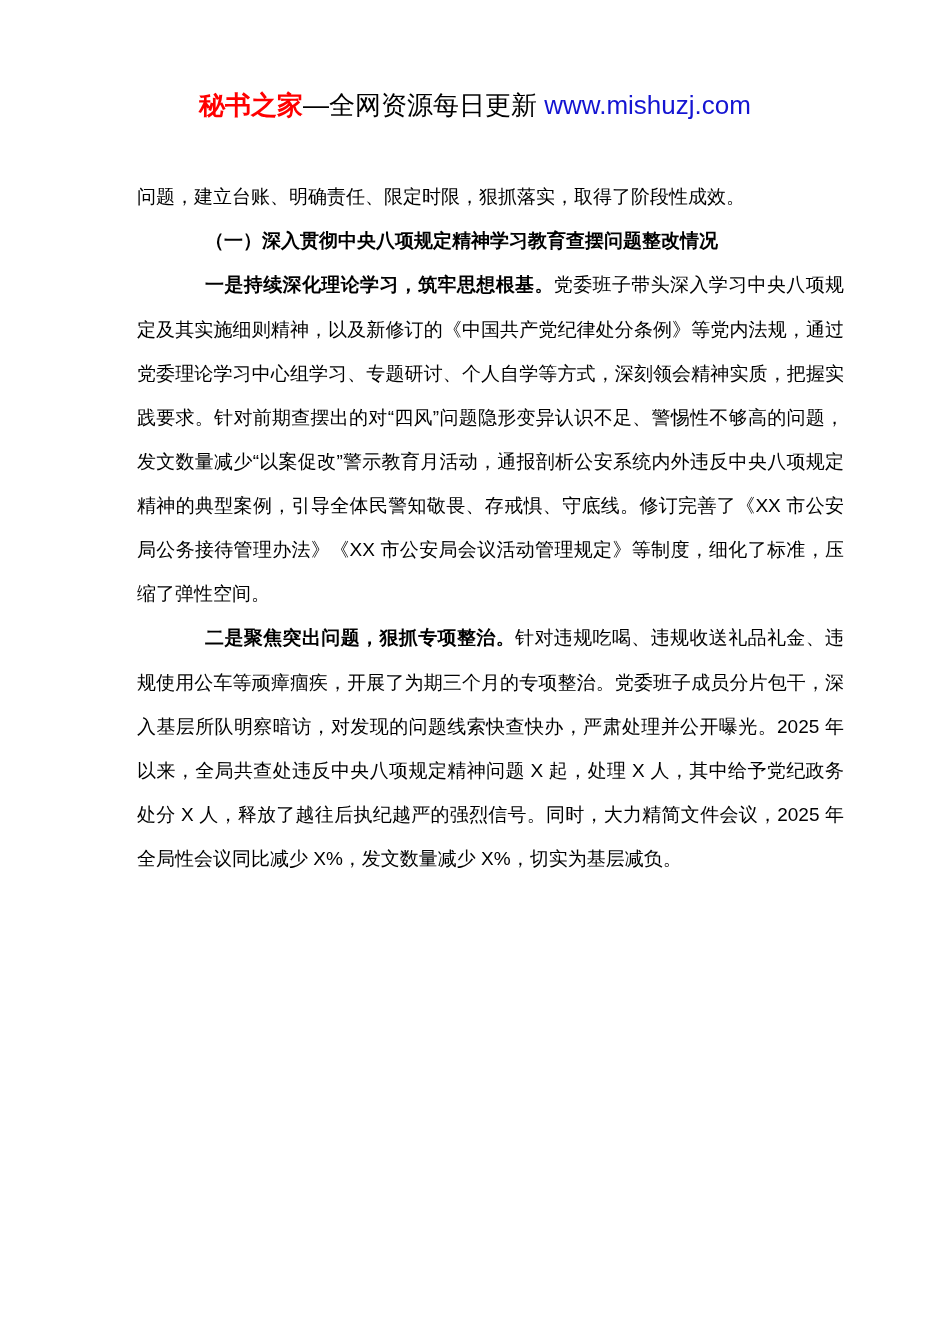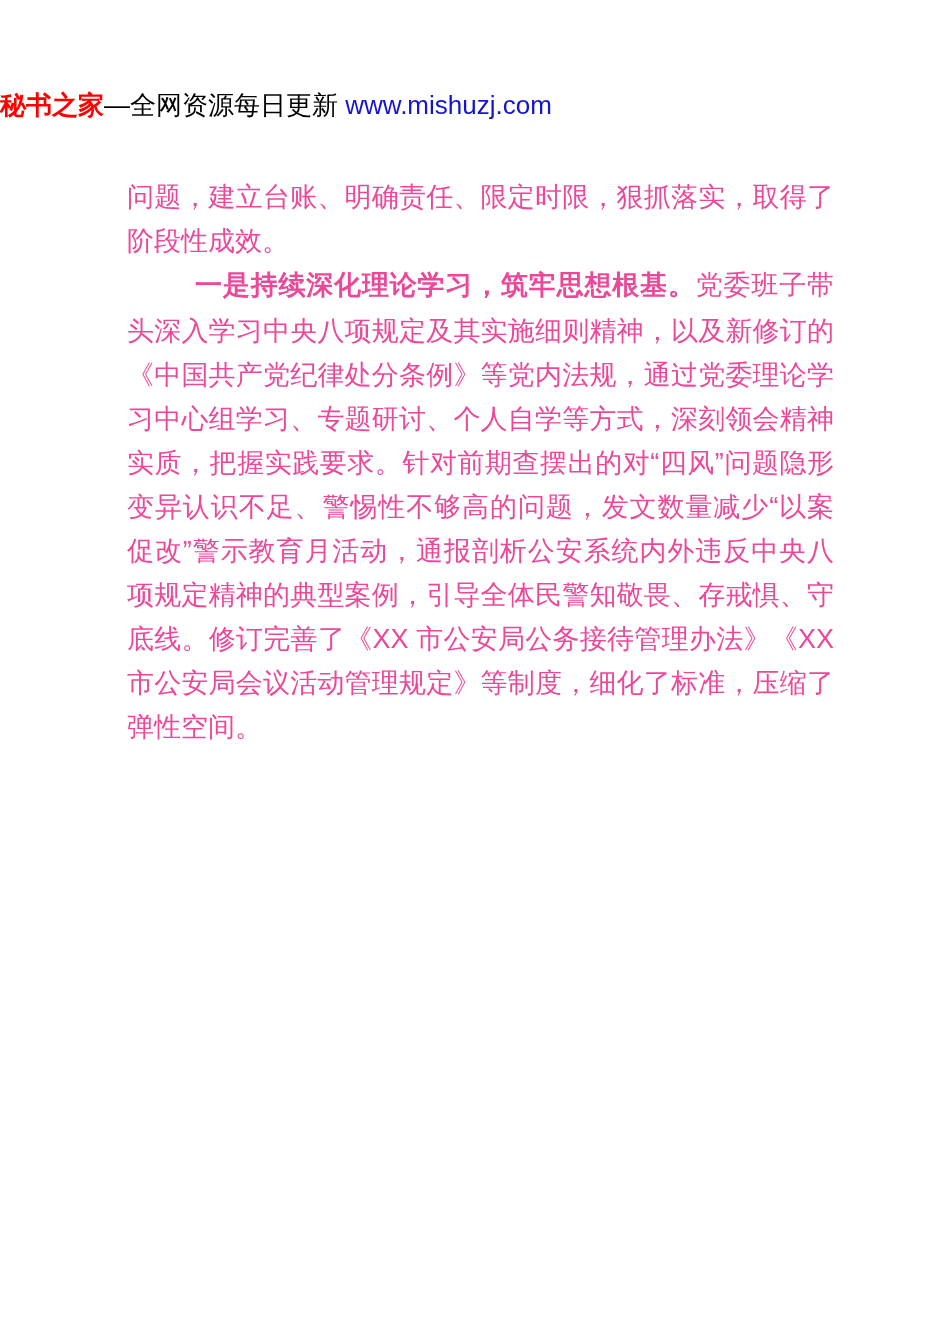--- a/index.html
+++ b/index.html
@@ -9,52 +9,54 @@
     height: 1344px;
     background: #ffffff;
     overflow: hidden;
     font-family: "Liberation Sans", sans-serif;
   }
   .site-header {
     position: absolute;
     top: 88px;
     left: 0;
     width: 100%;
-    text-align: left;
+    text-align: center;
     font-size: 26px;
     line-height: 34px;
     white-space: nowrap;
   }
   .brand   { font-weight: 700; }
   .tagline { font-weight: 400; }
   .url     { font-weight: 400; text-decoration: none; }
   .doc-body {
     position: absolute;
-    left: 127px;
+    left: 137px;
     top: 175px;
     width: 707px;
-    font-size: 27px;
+    font-size: 19px;
     line-height: 44px;
-    color: #ec4899;
+    color: #000000;
     text-align: justify;
     text-align-last: left;
   }
   .doc-body p { margin: 0; padding: 0; }
   .para-cont { text-indent: 0; }
   .heading   { font-weight: 700; text-indent: 68px; }
   .para      { text-indent: 68px; }
   .lead      { font-weight: 700; font-family: Liberation Mono, monospace; }
 </style>
 </head>
 <body>
 
 <div class="page">
 
   <div class="site-header">
     <span class="brand" style="color: rgb(255, 0, 0);">秘书之家</span><span class="tagline" style="color: rgb(0, 0, 0);">—全网资源每日更新 </span><a class="url" href="#" style="color: rgb(20, 20, 210);">www.mishuzj.com</a>
   </div>
 
   <div class="doc-body">
     <p class="para-cont">问题，建立台账、明确责任、限定时限，狠抓落实，取得了阶段性成效。</p>
+    <p class="heading">（一）深入贯彻中央八项规定精神学习教育查摆问题整改情况</p>
     <p class="para"><span class="lead">一是持续深化理论学习，筑牢思想根基。</span><span>党委班子带头深入学习中央八项规定及其实施细则精神，以及新修订的《中国共产党纪律处分条例》等党内法规，通过党委理论学习中心组学习、专题研讨、个人自学等方式，深刻领会精神实质，把握实践要求。针对前期查摆出的对“四风”问题隐形变异认识不足、警惕性不够高的问题，发文数量减少“以案促改”警示教育月活动，通报剖析公安系统内外违反中央八项规定精神的典型案例，引导全体民警知敬畏、存戒惧、守底线。修订完善了《XX 市公安局公务接待管理办法》《XX 市公安局会议活动管理规定》等制度，细化了标准，压缩了弹性空间。</span></p>
+    <p class="para"><span class="lead">二是聚焦突出问题，狠抓专项整治。</span><span>针对违规吃喝、违规收送礼品礼金、违规使用公车等顽瘴痼疾，开展了为期三个月的专项整治。党委班子成员分片包干，深入基层所队明察暗访，对发现的问题线索快查快办，严肃处理并公开曝光。2025 年以来，全局共查处违反中央八项规定精神问题 X 起，处理 X 人，其中给予党纪政务处分 X 人，释放了越往后执纪越严的强烈信号。同时，大力精简文件会议，2025 年全局性会议同比减少 X%，发文数量减少 X%，切实为基层减负。</span></p>
   </div>
 
 </div>
 
 </body></html>

